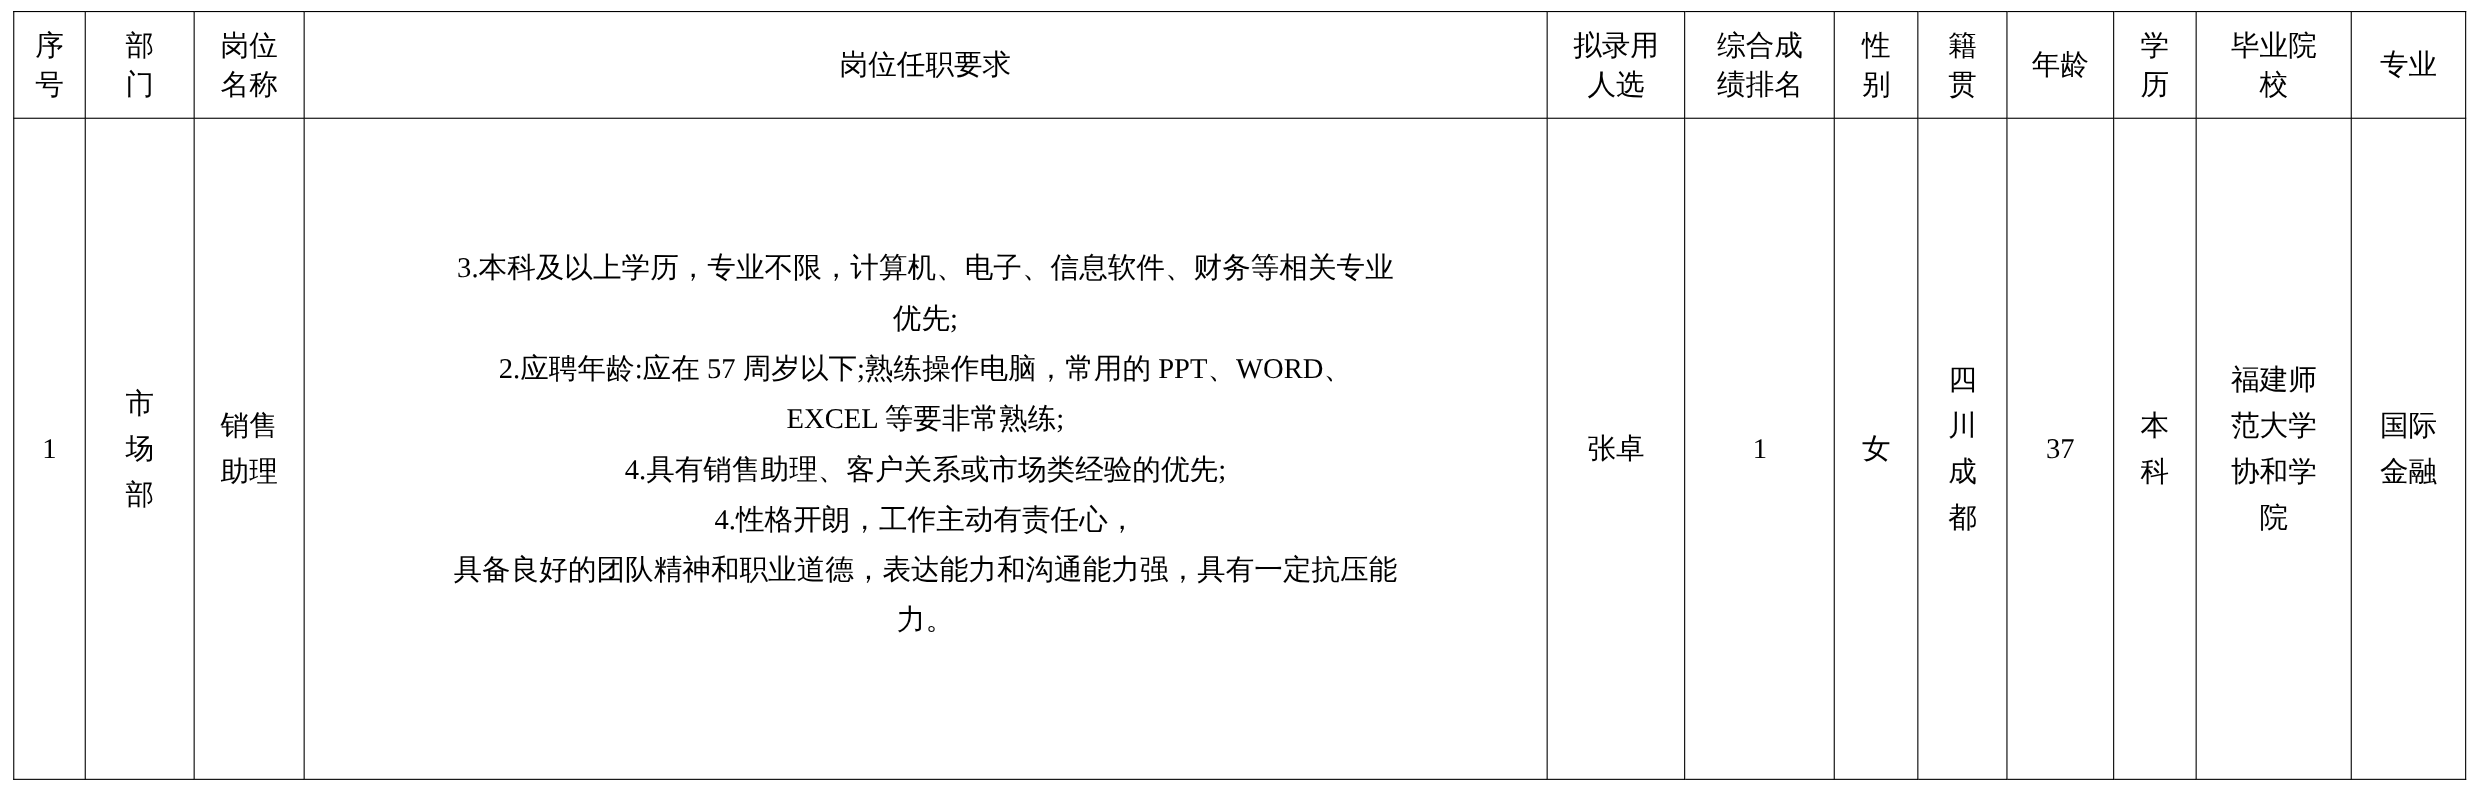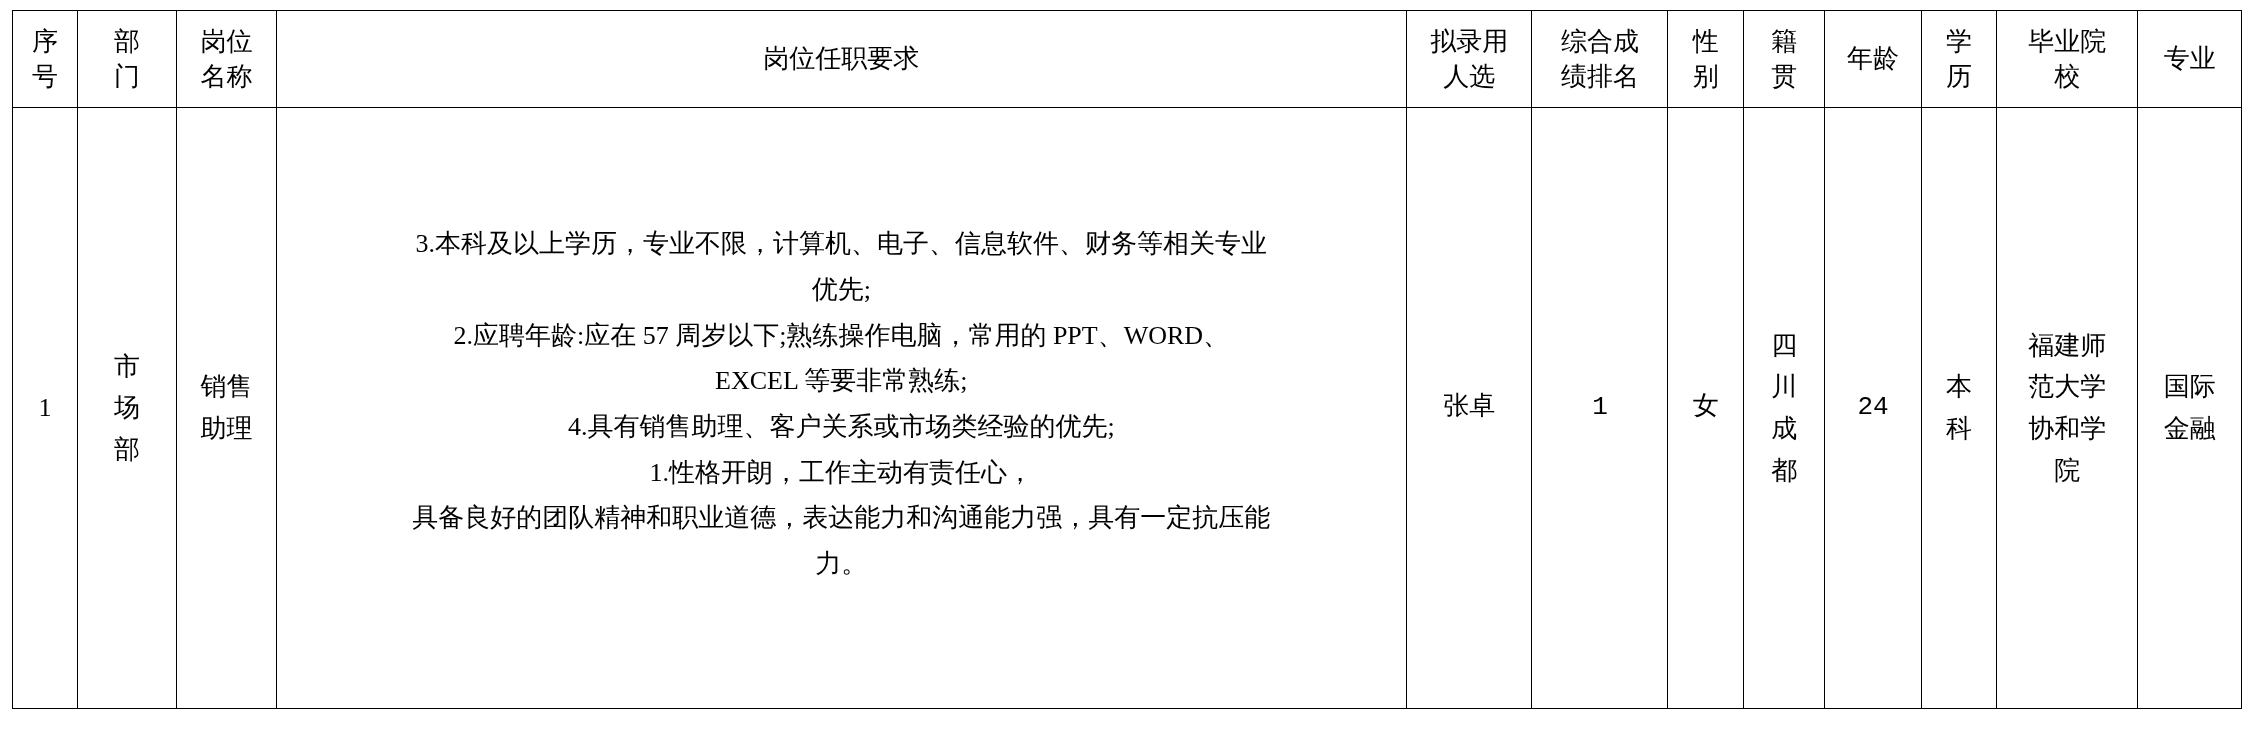--- a/index.html
+++ b/index.html
@@ -57,21 +57,20 @@
     line-height: 2.0;
   }
   .req-cell p {
     margin: 0 0 8px 0;
     white-space: nowrap;
   }
   .center-cell {
     text-align: center;
     vertical-align: middle;
     font-size: 26px;
-    font-family: Liberation Mono, monospace;
   }
   .stack-cell .vwrap { line-height: 1.6; }
   .num-cell { font-size: 26px; }
   .hdr-title { font-size: 26px; margin-left: 32px; }
 </style>
 </head>
 <body>
 
 <div class="sheet">
   <table class="grid">
@@ -171,36 +170,36 @@
             <span>销售</span>
             <span>助理</span>
           </div>
         </td>
         <td class="req-cell">
           <p>3.本科及以上学历，专业不限，计算机、电子、信息软件、财务等相关专业</p>
           <p>优先;</p>
           <p>2.应聘年龄:应在 57 周岁以下;熟练操作电脑，常用的 PPT、WORD、</p>
           <p>EXCEL 等要非常熟练;</p>
           <p>4.具有销售助理、客户关系或市场类经验的优先;</p>
-          <p>1.性格开朗，工作主动有责任心，</p>
+          <p>4.性格开朗，工作主动有责任心，</p>
           <p>具备良好的团队精神和职业道德，表达能力和沟通能力强，具有一定抗压能</p>
           <p>力。</p>
         </td>
         <td class="center-cell">张卓</td>
         <td class="center-cell">1</td>
         <td class="center-cell">女</td>
         <td class="stack-cell">
           <div class="vwrap">
             <span>四</span>
             <span>川</span>
             <span>成</span>
             <span>都</span>
           </div>
         </td>
-        <td class="center-cell">24</td>
+        <td class="center-cell">37</td>
         <td class="stack-cell">
           <div class="vwrap">
             <span>本</span>
             <span>科</span>
           </div>
         </td>
         <td class="stack-cell">
           <div class="vwrap">
             <span>福建师</span>
             <span>范大学</span>

